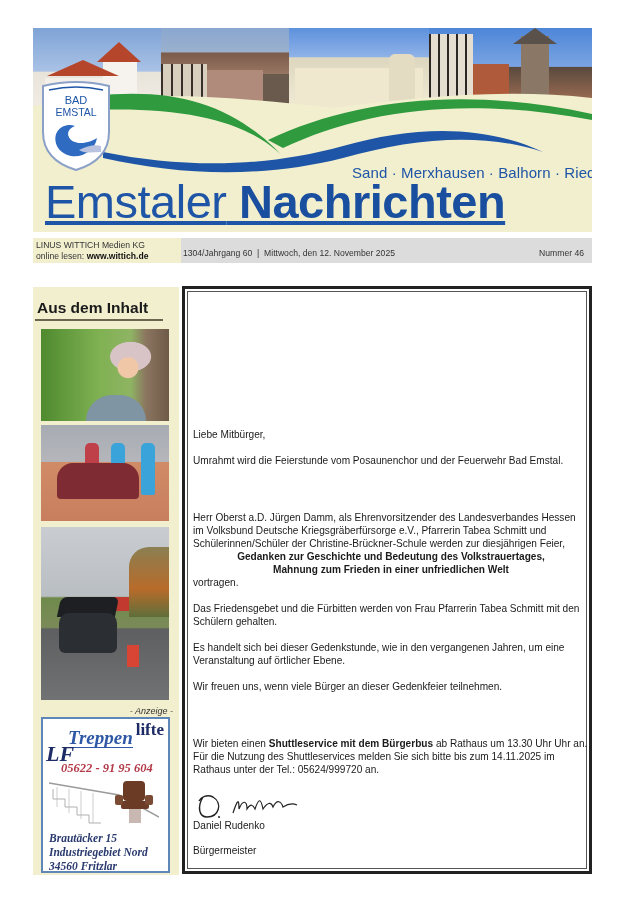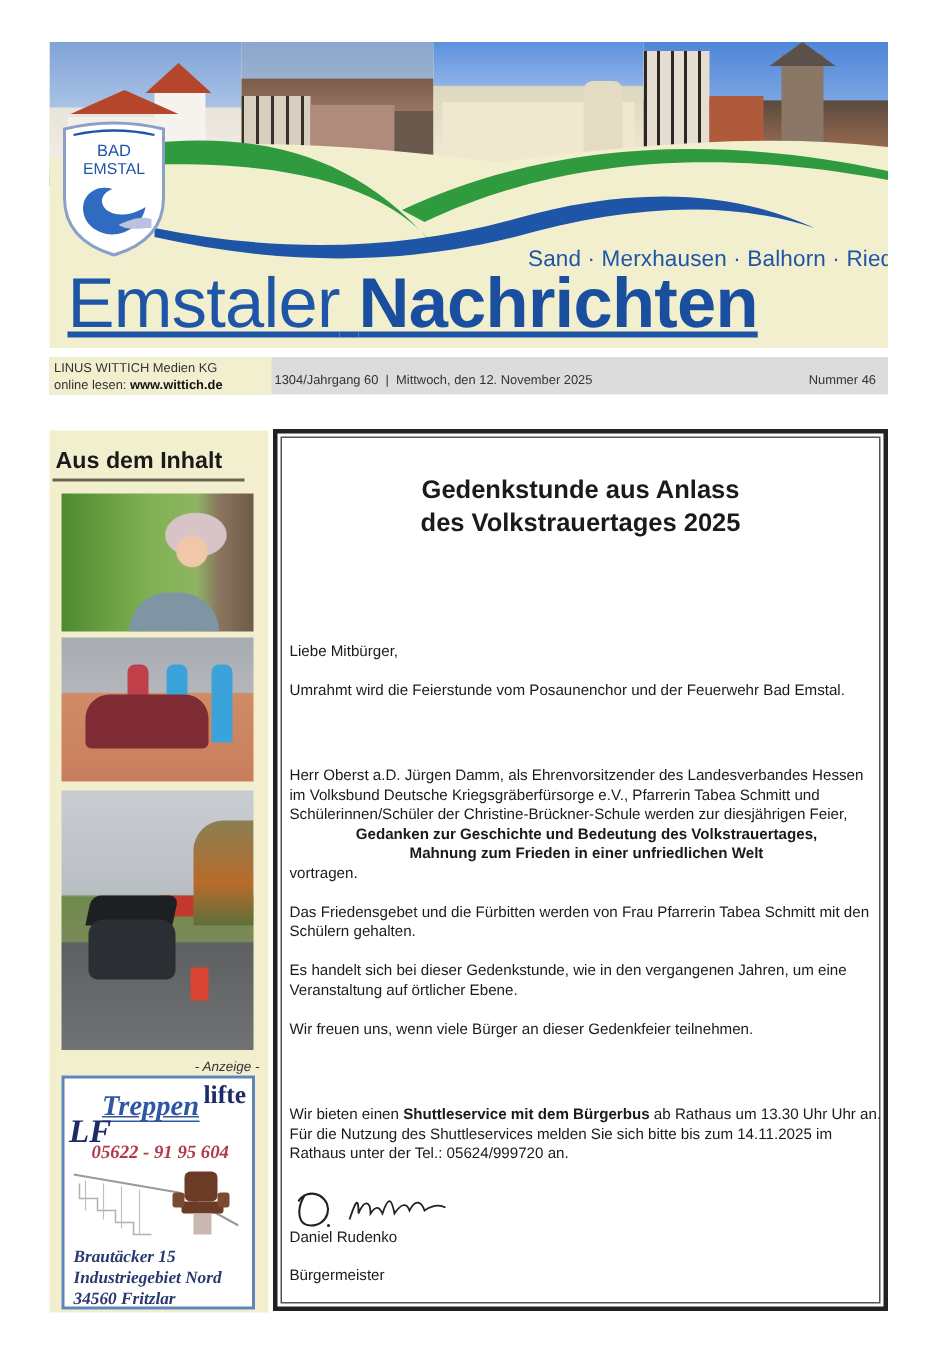--- a/index.html
+++ b/index.html
@@ -44,21 +44,21 @@
   .thumb.t2 .coach { position: absolute; top: 18px; width: 14px; height: 52px; background: #3aa3d9; border-radius: 5px 5px 2px 2px; }
   .thumb.t3 { top: 240px; height: 173px; background: linear-gradient(180deg,#c9cdd1 0%,#b9bec2 40%,#6f8a4c 41%,#7b8a58 58%,#5d5f61 59%,#707274 100%); }
   .thumb.t3 .trees { position: absolute; right: 0; top: 20px; width: 40px; height: 70px; background: linear-gradient(180deg,#8b7f52,#b86b2a 60%,#5f6e3a); border-radius: 20px 0 0 0; }
   .thumb.t3 .car { position: absolute; left: 18px; top: 86px; width: 58px; height: 40px; background: #2b2e33; border-radius: 10px 10px 6px 6px; }
   .thumb.t3 .hood { position: absolute; left: 18px; top: 70px; width: 58px; height: 20px; background: #1d1f23; transform: skewX(-12deg); border-radius: 6px 6px 0 0; }
   .thumb.t3 .ext { position: absolute; left: 86px; top: 118px; width: 12px; height: 22px; background: #d84535; }
   .thumb.t3 .firetruck { position: absolute; left: 66px; top: 70px; width: 22px; height: 14px; background: #c23a2f; }
   .ad-label { position: absolute; right: 6px; top: 419px; font-size: 9px; font-style: italic; color: #333; }
   .ad { position: absolute; left: 8px; top: 430px; width: 129px; height: 156px; background: #ffffff; border: 2px solid #5f86b8; font-family: "Liberation Serif", serif; }
   .ad .lf { position: absolute; left: 3px; top: 22px; font-size: 22px; font-weight: bold; font-style: italic; color: #1d2c66; }
-  .ad .treppen { position: absolute; left: 25px; top: 9px; font-size: 19px; font-weight: bold; font-style: italic; color: #2e57a6; border-bottom: 1px solid #2e57a6; line-height: 1; text-decoration: underline; }
+  .ad .treppen { position: absolute; left: 25px; top: 9px; font-size: 19px; font-weight: bold; font-style: italic; color: #2e57a6; border-bottom: 1px solid #2e57a6; line-height: 1; }
   .ad .lifte { position: absolute; right: 4px; top: 1px; font-size: 17px; font-weight: bold; color: #1d2c66; }
   .ad .phone { position: absolute; left: 18px; top: 42px; font-size: 12.5px; font-weight: bold; font-style: italic; color: #b23a48; white-space: nowrap; }
   .ad .stairs { position: absolute; left: 6px; top: 58px; width: 110px; height: 50px; }
   .ad .addr { position: absolute; left: 6px; top: 112px; font-size: 11.5px; font-weight: bold; font-style: italic; color: #2a3a6e; line-height: 14px; white-space: nowrap; }
 
   
   .frame { position: absolute; left: 182px; top: 286px; width: 410px; height: 588px; border: 3px solid #222; background: #fff; }
   .frame-inner { position: absolute; left: 2px; top: 2px; right: 2px; bottom: 2px; border: 1px solid #555; }
   .headline { position: absolute; left: 0; right: 0; top: 27px; text-align: center; font-size: 17px; font-weight: bold; line-height: 22px; color: #1a1a1a; }
   .body { position: absolute; left: 8px; top: 139px; width: 396px; font-size: 10.1px; line-height: 13px; color: #1a1a1a; }
@@ -176,24 +176,20 @@
       <div>Brautäcker 15</div>
       <div>Industriegebiet Nord</div>
       <div>34560 Fritzlar</div>
     </div>
   </div>
 </div>
 
 <div class="frame">
   <div class="frame-inner"></div>
 
-  <div class="headline">
-    <div>Gedenkstunde aus Anlass</div>
-    <div>des Volkstrauertages 2025</div>
-  </div>
 
   <div class="body">
     <p>Liebe Mitbürger,</p>
     <p>Umrahmt wird die Feierstunde vom Posaunenchor und der Feuerwehr Bad Emstal.</p>
     <p class="tight">Herr Oberst a.D. Jürgen Damm, als Ehrenvorsitzender des Landesverbandes Hessen im Volksbund Deutsche Kriegsgräberfürsorge e.V., Pfarrerin Tabea Schmitt und Schülerinnen/Schüler der Christine-Brückner-Schule werden zur diesjährigen Feier,</p>
     <div class="center">Gedanken zur Geschichte und Bedeutung des Volkstrauertages,</div>
     <div class="center">Mahnung zum Frieden in einer unfriedlichen Welt</div>
     <p>vortragen.</p>
     <p>Das Friedensgebet und die Fürbitten werden von Frau Pfarrerin Tabea Schmitt mit den Schülern gehalten.</p>
     <p>Es handelt sich bei dieser Gedenkstunde, wie in den vergangenen Jahren, um eine Veranstaltung auf örtlicher Ebene.</p>

